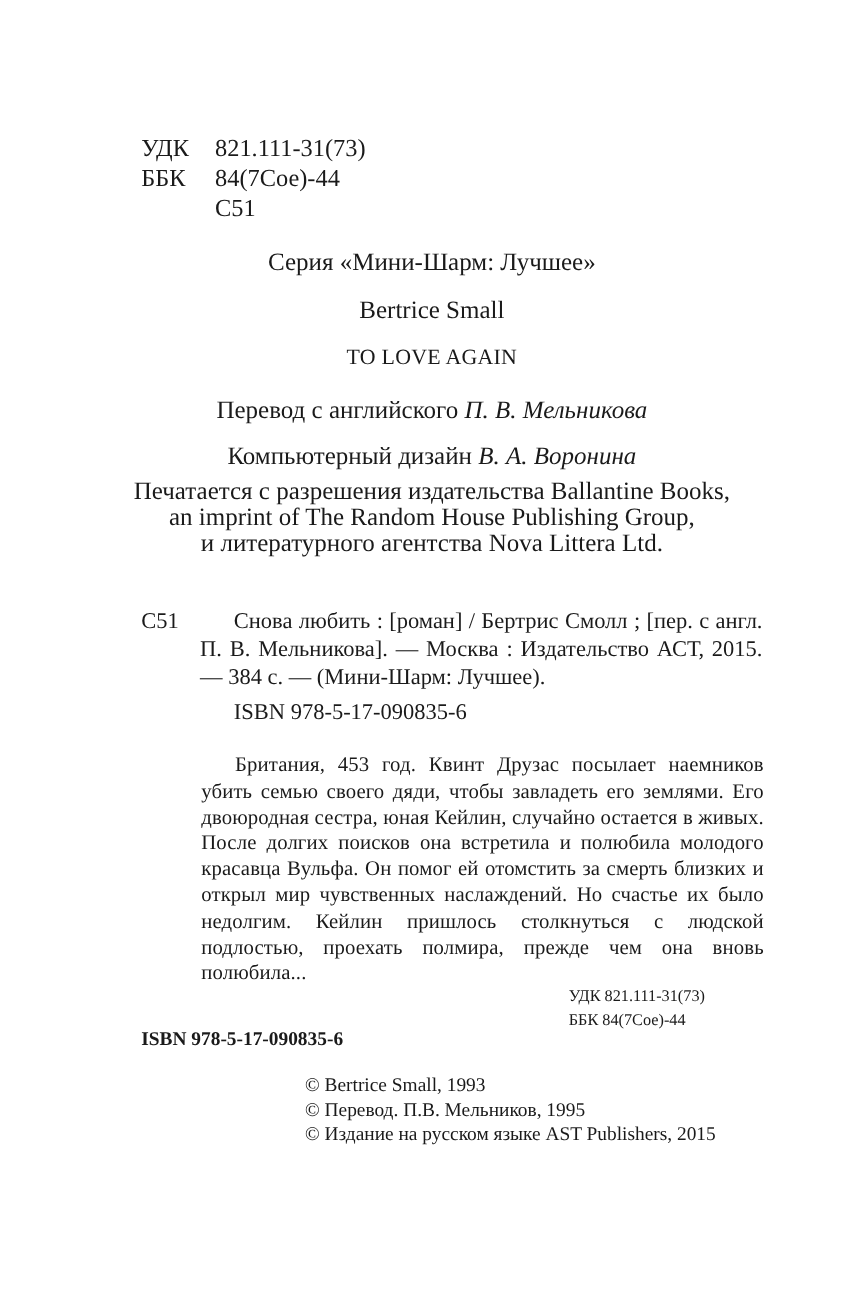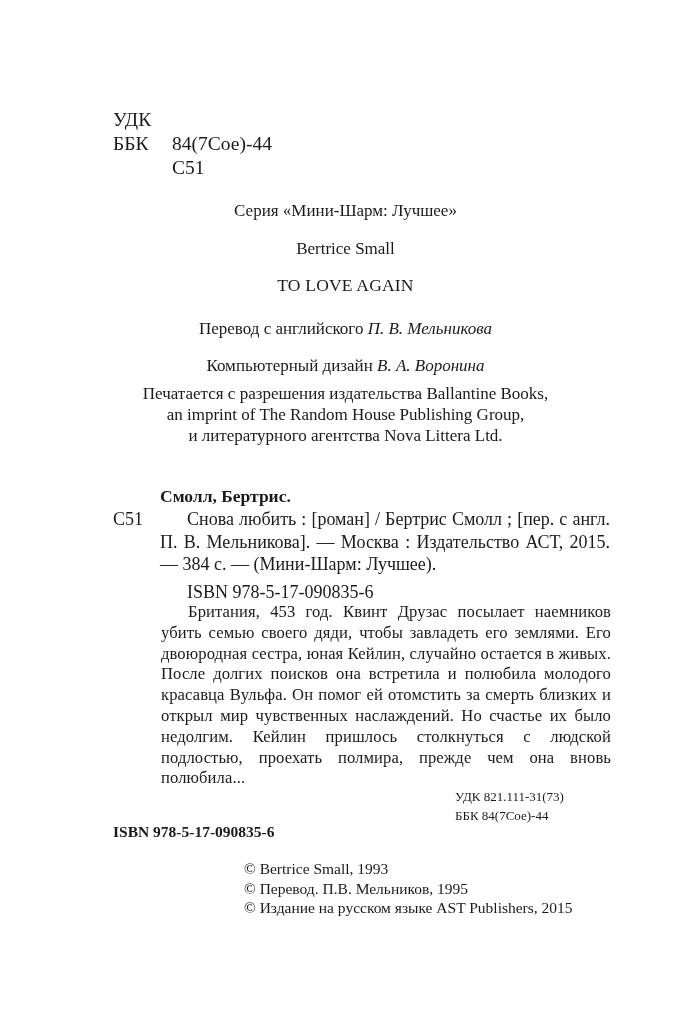--- a/index.html
+++ b/index.html
@@ -17,21 +17,21 @@
     }
     .abs { position: absolute; }
     .codes-top {
       left: 113px; top: 108px;
       font-size: 19.5px; line-height: 24px;
     }
     .codes-top .row { display: flex; white-space: nowrap; }
     .codes-top .lbl { width: 59px; }
     .center-block {
       left: 0; width: 691px; text-align: center;
-      font-size: 17px; line-height: 21px;
+      font-size: 20px; line-height: 21px;
     }
     .series { top: 200px; }
     .author-en { top: 238px; }
     .title-en { top: 275px; font-size: 17.5px; letter-spacing: 0.2px; }
     .translator { top: 318px; }
     .designer { top: 355px; }
     .rights { top: 383px; line-height: 21px; }
     .ital { font-style: italic; }
 
     .catalog {
@@ -70,20 +70,21 @@
       font-weight: normal; font-size: 15.5px; line-height: 19.5px;
       white-space: nowrap;
     }
   </style>
 </head>
 <body>
 
 <div class="abs codes-top">
   <div class="row">
     <span class="lbl">УДК</span>
+    <span>821.111-31(73)</span>
   </div>
   <div class="row">
     <span class="lbl">ББК</span>
     <span>84(7Сое)-44</span>
   </div>
   <div class="row">
     <span class="lbl"></span>
     <span>С51</span>
   </div>
 </div>
@@ -101,21 +102,20 @@
   <span class="ital">В. А. Воронина</span>
 </div>
 
 <div class="abs center-block rights">
   <div>Печатается с разрешения издательства Ballantine Books,</div>
   <div>an imprint of The Random House Publishing Group,</div>
   <div>и литературного агентства Nova Littera Ltd.</div>
 </div>
 
 <div class="abs catalog">
-  <div class="cat-author">Смолл, Бертрис.</div>
   <div class="cat-entry">
     <span class="cat-code">С51</span>
     <div class="cat-text">Снова любить : [роман] / Бертрис Смолл ; [пер. с англ. П. В. Мельникова]. — Москва : Издательство АСТ, 2015. — 384 с. — (Мини-Шарм: Лучшее).</div>
   </div>
   <div class="isbn-line">ISBN 978-5-17-090835-6</div>
 </div>
 
 <div class="abs annotation">Британия, 453 год. Квинт Друзас посылает наемников убить семью своего дяди, чтобы завладеть его землями. Его двоюродная сестра, юная Кейлин, случайно остается в живых. После долгих поисков она встретила и полюбила молодого красавца Вульфа. Он помог ей отомстить за смерть близких и открыл мир чувственных наслаждений. Но счастье их было недолгим. Кейлин пришлось столкнуться с людской подлостью, проехать полмира, прежде чем она вновь полюбила...</div>
 
 <div class="abs codes-bottom">

